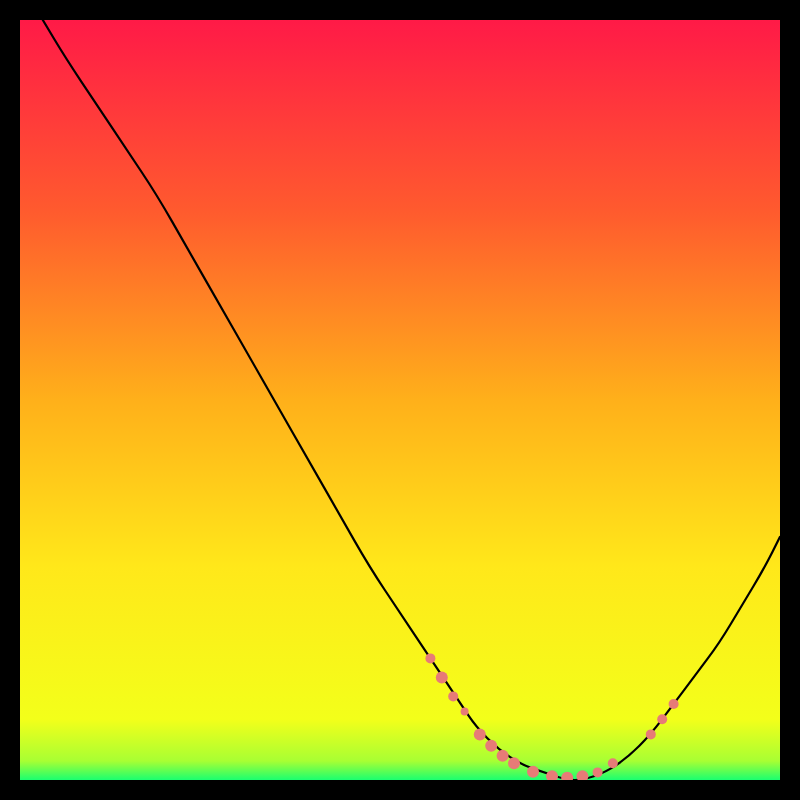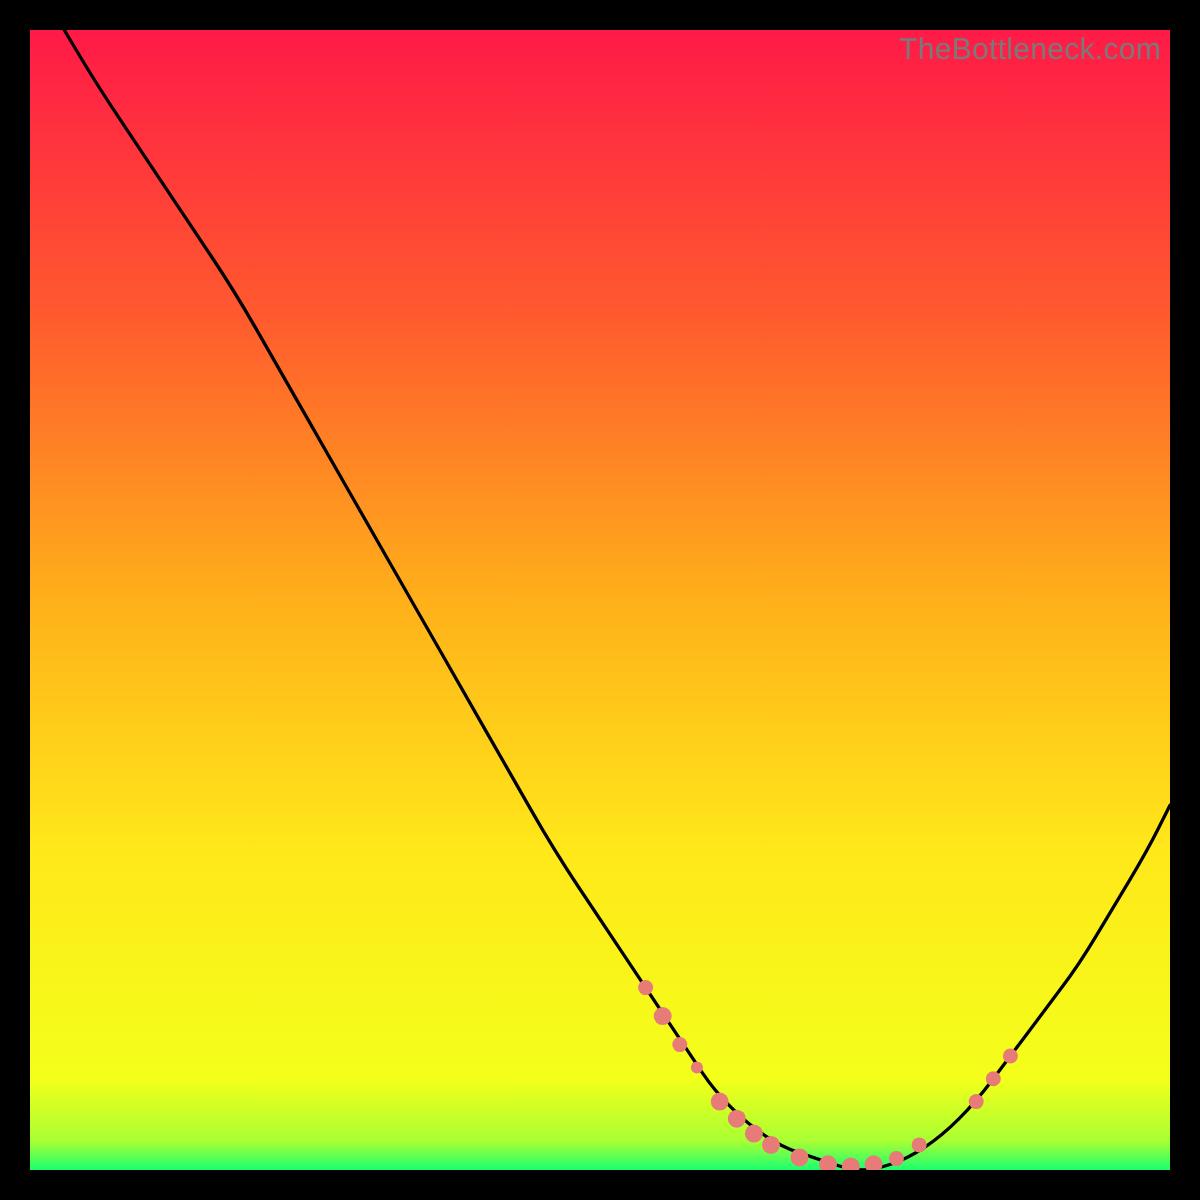--- a/index.html
+++ b/index.html
@@ -68,14 +68,13 @@
         <circle cx="532" cy="756.2" r="6" fill="#e77b77"></circle>
         <circle cx="547.1999999999999" cy="757.72" r="6" fill="#e77b77"></circle>
         <circle cx="562.4" cy="756.2" r="6" fill="#e77b77"></circle>
         <circle cx="577.6" cy="752.4" r="5" fill="#e77b77"></circle>
         <circle cx="592.8000000000001" cy="743.28" r="5" fill="#e77b77"></circle>
         <circle cx="630.8" cy="714.4" r="5" fill="#e77b77"></circle>
         <circle cx="642.1999999999999" cy="699.2" r="5" fill="#e77b77"></circle>
         <circle cx="653.6" cy="684" r="5" fill="#e77b77"></circle>
       </g>
   </svg>
-  <div class="watermark">TheBottleneck.com</div>
 </div>
 
 </body></html>

